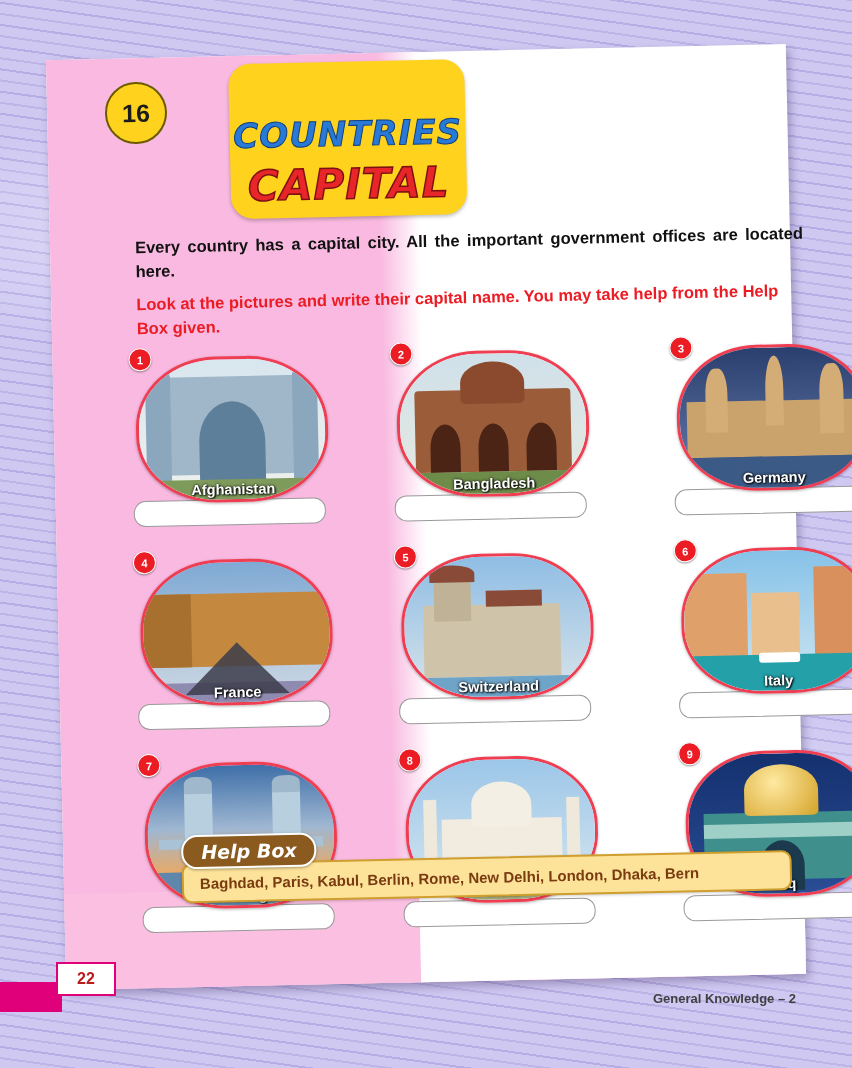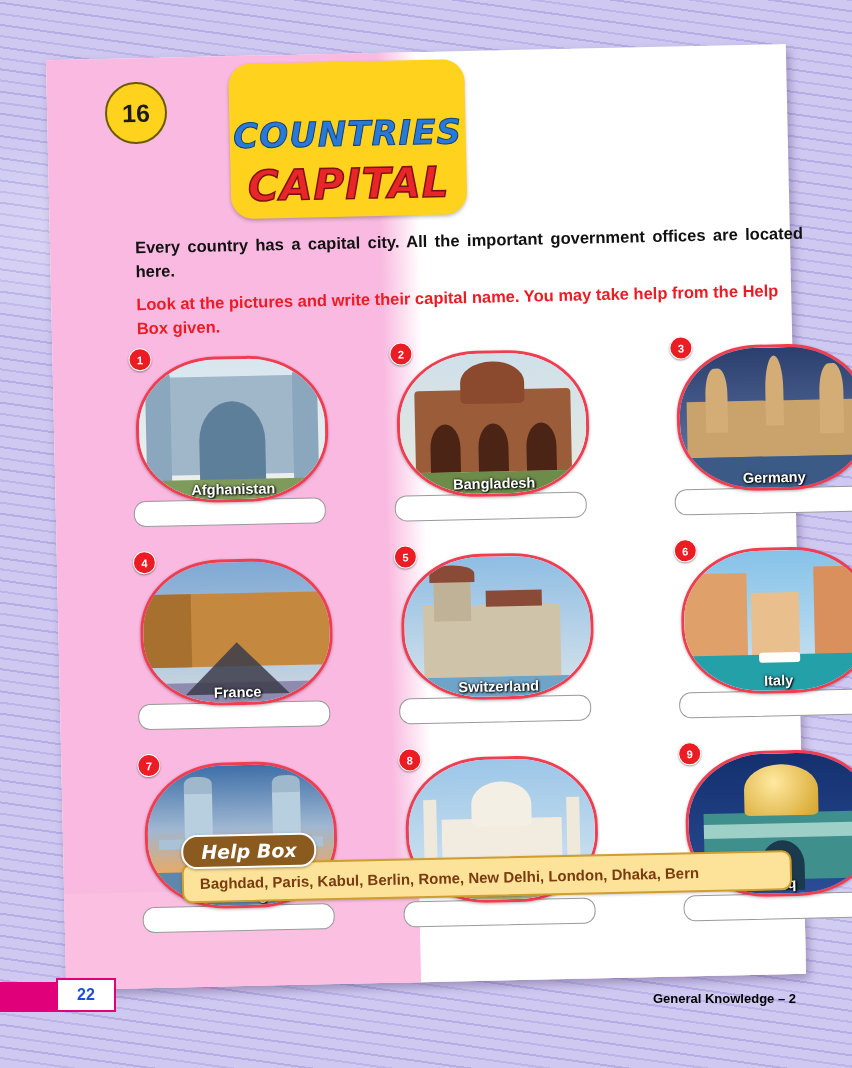--- a/index.html
+++ b/index.html
@@ -139,31 +139,31 @@
     position:relative;z-index:2;
   }
   .helpbox-body{
     margin-top:-6px;background:#fde39a;border:2px solid #cf9e2e;border-radius:10px;
     padding:10px 16px 9px 16px;
     font-size:15px;color:#7a3b10;font-weight:bold;
     box-shadow:0 1px 3px rgba(0,0,0,.2);
   }
   
   .page-num{
-    position:absolute;left:56px;bottom:56px;width:56px;height:30px;
+    position:absolute;left:56px;bottom:72px;width:56px;height:30px;
     background:#fff;border:2px solid #e0007a;
     display:flex;align-items:center;justify-content:center;
-    font-weight:bold;font-size:16px;color:#1d4ed8;z-index:8;
+    font-weight:bold;font-size:16px;color:#b91c1c;z-index:8;
   }
   .pink-bar{
     position:absolute;left:0;bottom:56px;width:62px;height:30px;background:#e0007a;z-index:7;
   }
   .footer-right{
     position:absolute;right:56px;bottom:62px;
-    font-size:13px;font-weight:bold;color:#000000;z-index:8;margin-left:25px;
+    font-size:13px;font-weight:bold;color:#404040;z-index:8;margin-left:25px;
   }
   
   .ph{position:absolute;inset:0;overflow:hidden;}
   
   .af-sky{position:absolute;inset:0;background:linear-gradient(#d8e6ef,#eef1ec);}
   .af-b{position:absolute;left:10%;top:12%;width:80%;height:70%;background:#9fb7c9;border-radius:6px;}
   .af-arch{position:absolute;left:32%;top:30%;width:36%;height:58%;background:#5d7f99;border-radius:50% 50% 0 0;}
   .af-t1{position:absolute;left:4%;top:8%;width:13%;height:80%;background:#8aa7bd;border-radius:6px 6px 0 0;}
   .af-t2{position:absolute;right:4%;top:8%;width:13%;height:80%;background:#8aa7bd;border-radius:6px 6px 0 0;}
   .af-g{position:absolute;left:0;bottom:0;width:100%;height:14%;background:#7f9b5c;}

